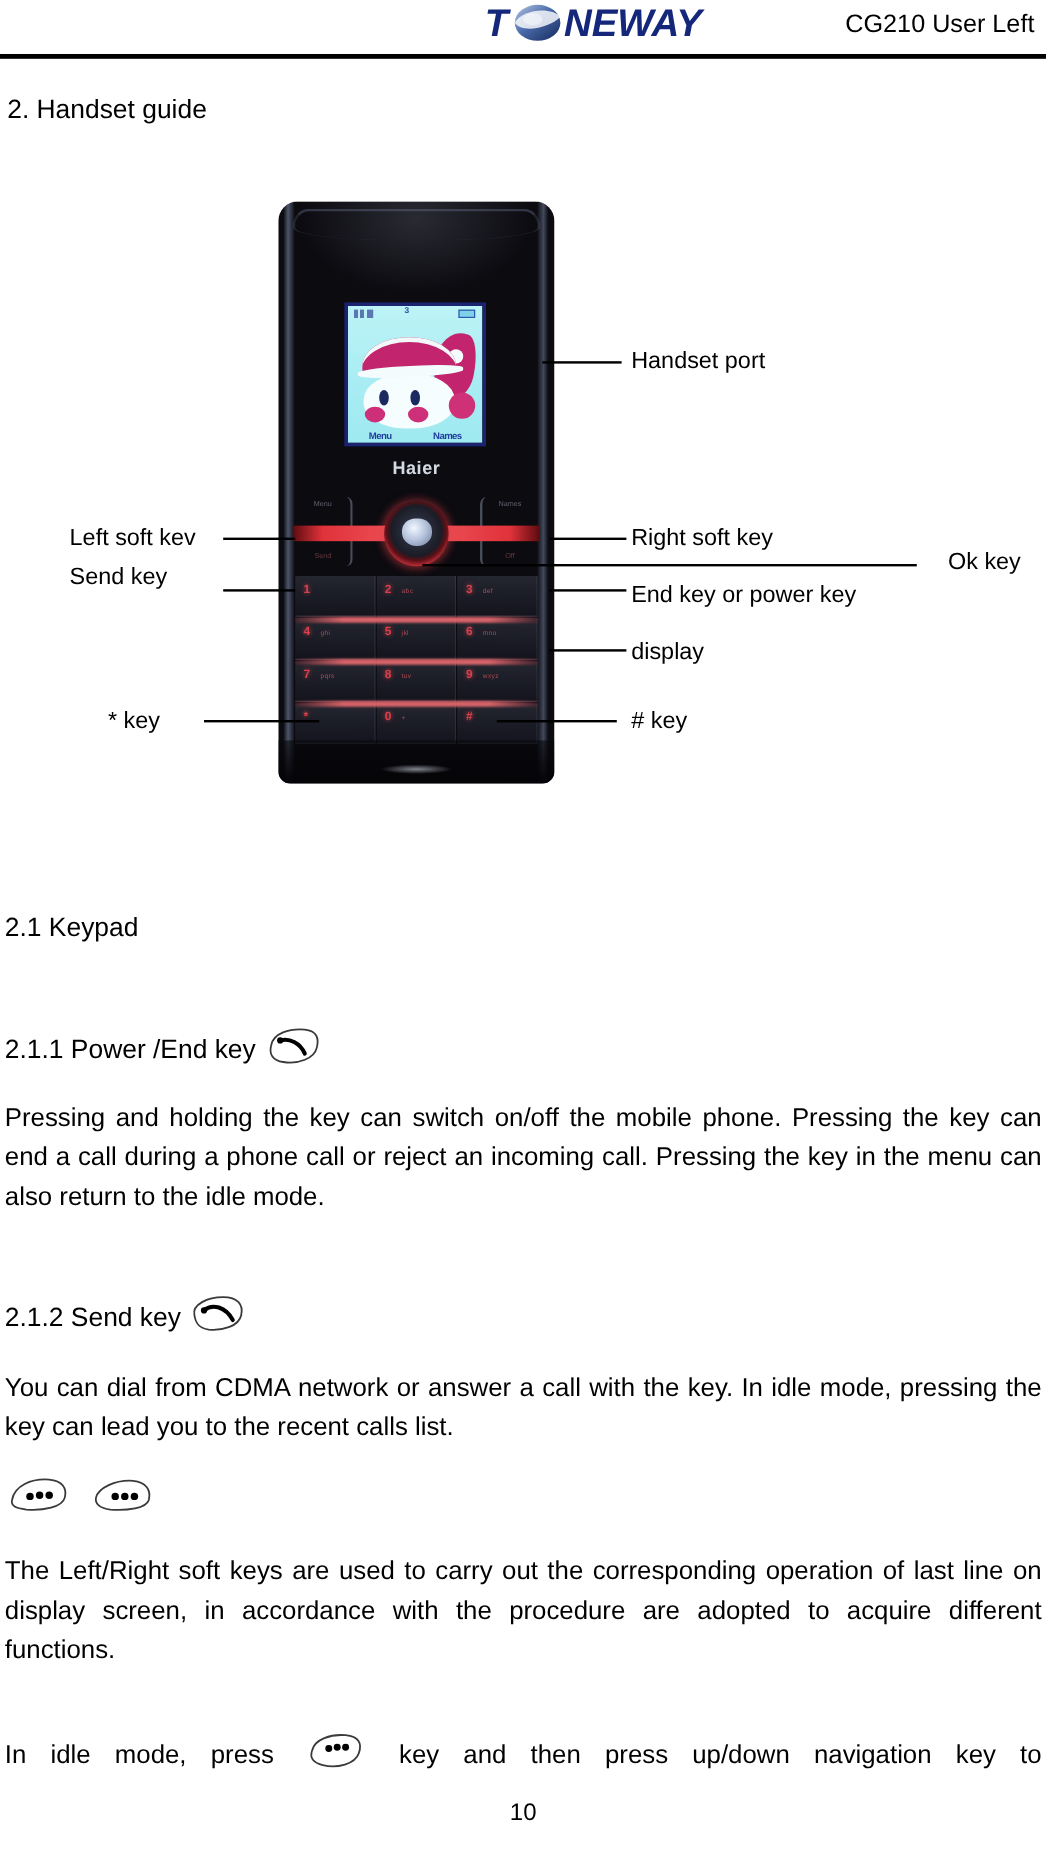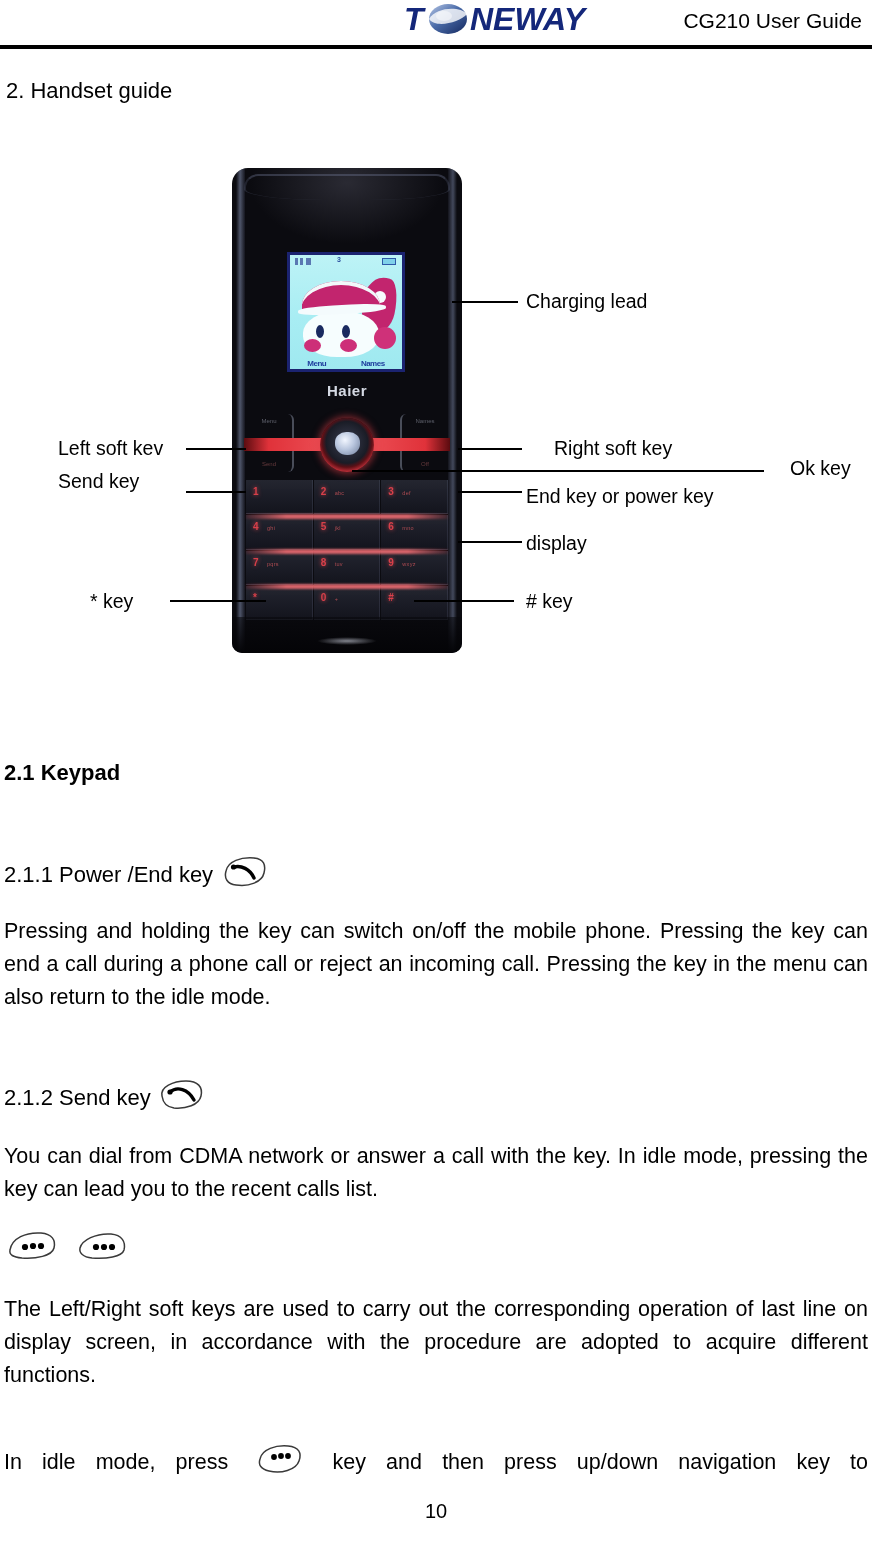--- a/index.html
+++ b/index.html
@@ -253,21 +253,21 @@
         </linearGradient>
       </defs>
       <text x="0" y="28" font-family="'Liberation Sans', sans-serif" font-size="32" font-weight="bold" font-style="italic" fill="#14277a">T</text>
       <ellipse cx="44" cy="17" rx="19" ry="15" fill="url(#globeG)"></ellipse>
       <path d="M25 17 C32 5, 56 4, 63 12 C56 20, 32 27, 25 17 Z" fill="#ffffff" opacity="0.80"></path>
       <ellipse cx="40" cy="14" rx="8" ry="5" fill="#ffffff" opacity="0.45"></ellipse>
       <text x="66" y="28" font-family="'Liberation Sans', sans-serif" font-size="32" font-weight="bold" font-style="italic" fill="#14277a">NEWAY</text>
     </svg>
   </div>
 
-  <div class="header-right">CG210 User Guide</div>
+  <div class="header-right">CG210 User Left</div>
   <div class="header-rule"></div>
 </div>
 
 <div class="h2-title">2. Handset guide</div>
 
 <div class="figure-wrap">
 
   <div class="phone-photo">
     <div class="ph-edge-l"></div>
     <div class="ph-edge-r"></div>
@@ -374,32 +374,32 @@
   <div class="leader" style="left:452px; top:141px; width:66px;"></div>
   <div class="leader" style="left:186px; top:288px; width:60px;"></div>
   <div class="leader" style="left:186px; top:331px; width:60px;"></div>
   <div class="leader" style="left:458px; top:288px; width:64px;"></div>
   <div class="leader" style="left:352px; top:310px; width:412px;"></div>
   <div class="leader" style="left:458px; top:331px; width:64px;"></div>
   <div class="leader" style="left:458px; top:381px; width:64px;"></div>
   <div class="leader" style="left:170px; top:440px; width:96px;"></div>
   <div class="leader" style="left:414px; top:440px; width:100px;"></div>
 
-  <div class="callout" style="left:526px; top:130px;">Charging lead</div>
+  <div class="callout" style="left:526px; top:130px;">Handset port</div>
   <div class="callout" style="left:58px;  top:277px;">Left soft kev</div>
   <div class="callout" style="left:58px;  top:310px;">Send key</div>
-  <div class="callout" style="left:526px; top:277px;margin-left:28px;">Right soft key</div>
+  <div class="callout" style="left:526px; top:277px;">Right soft key</div>
   <div class="callout" style="left:790px; top:297px;">Ok key</div>
   <div class="callout" style="left:526px; top:325px;">End key or power key</div>
   <div class="callout" style="left:526px; top:372px;">display</div>
   <div class="callout" style="left:90px;  top:430px;">* key</div>
   <div class="callout" style="left:526px; top:430px;"># key</div>
 </div>
 
-<div class="h3" style="top:760px;font-weight:bold;">2.1 Keypad</div>
+<div class="h3" style="top:760px;">2.1 Keypad</div>
 
 <div class="h3" style="top:855px;">
   <span>2.1.1 Power /End key</span>
   <span class="keyicon">
     <svg width="50" height="34" viewBox="0 0 50 34">
       <path d="M7 16 C9 6, 22 2, 35 3 C45 4, 47 10, 45 18 C43 27, 30 32, 17 30 C8 29, 5 23, 7 16 Z" fill="#ffffff" stroke="#3a3a3a" stroke-width="1.5"></path>
       <path d="M15 12 C22 10, 31 14, 35 23" fill="none" stroke="#000" stroke-width="3.4" stroke-linecap="round"></path>
       <circle cx="14.5" cy="12" r="2.6" fill="#000"></circle>
     </svg>
   </span>

